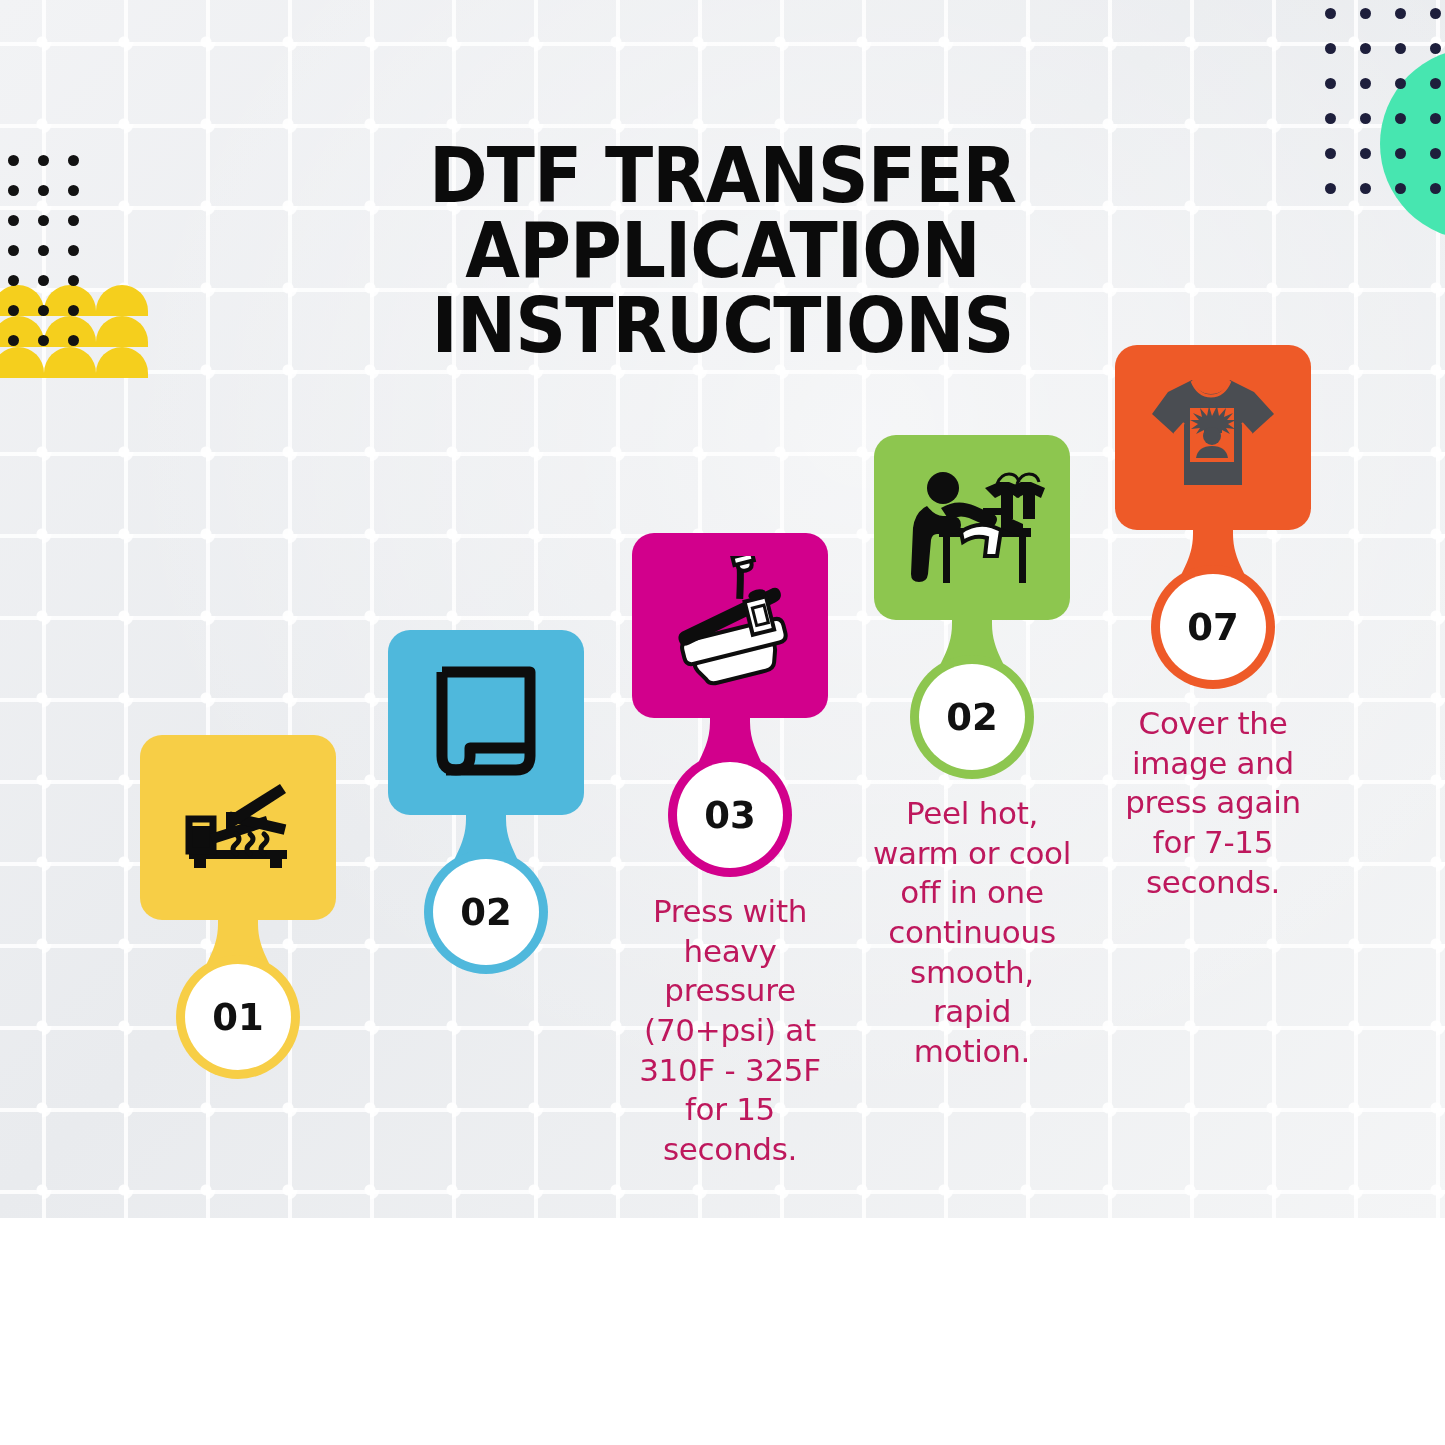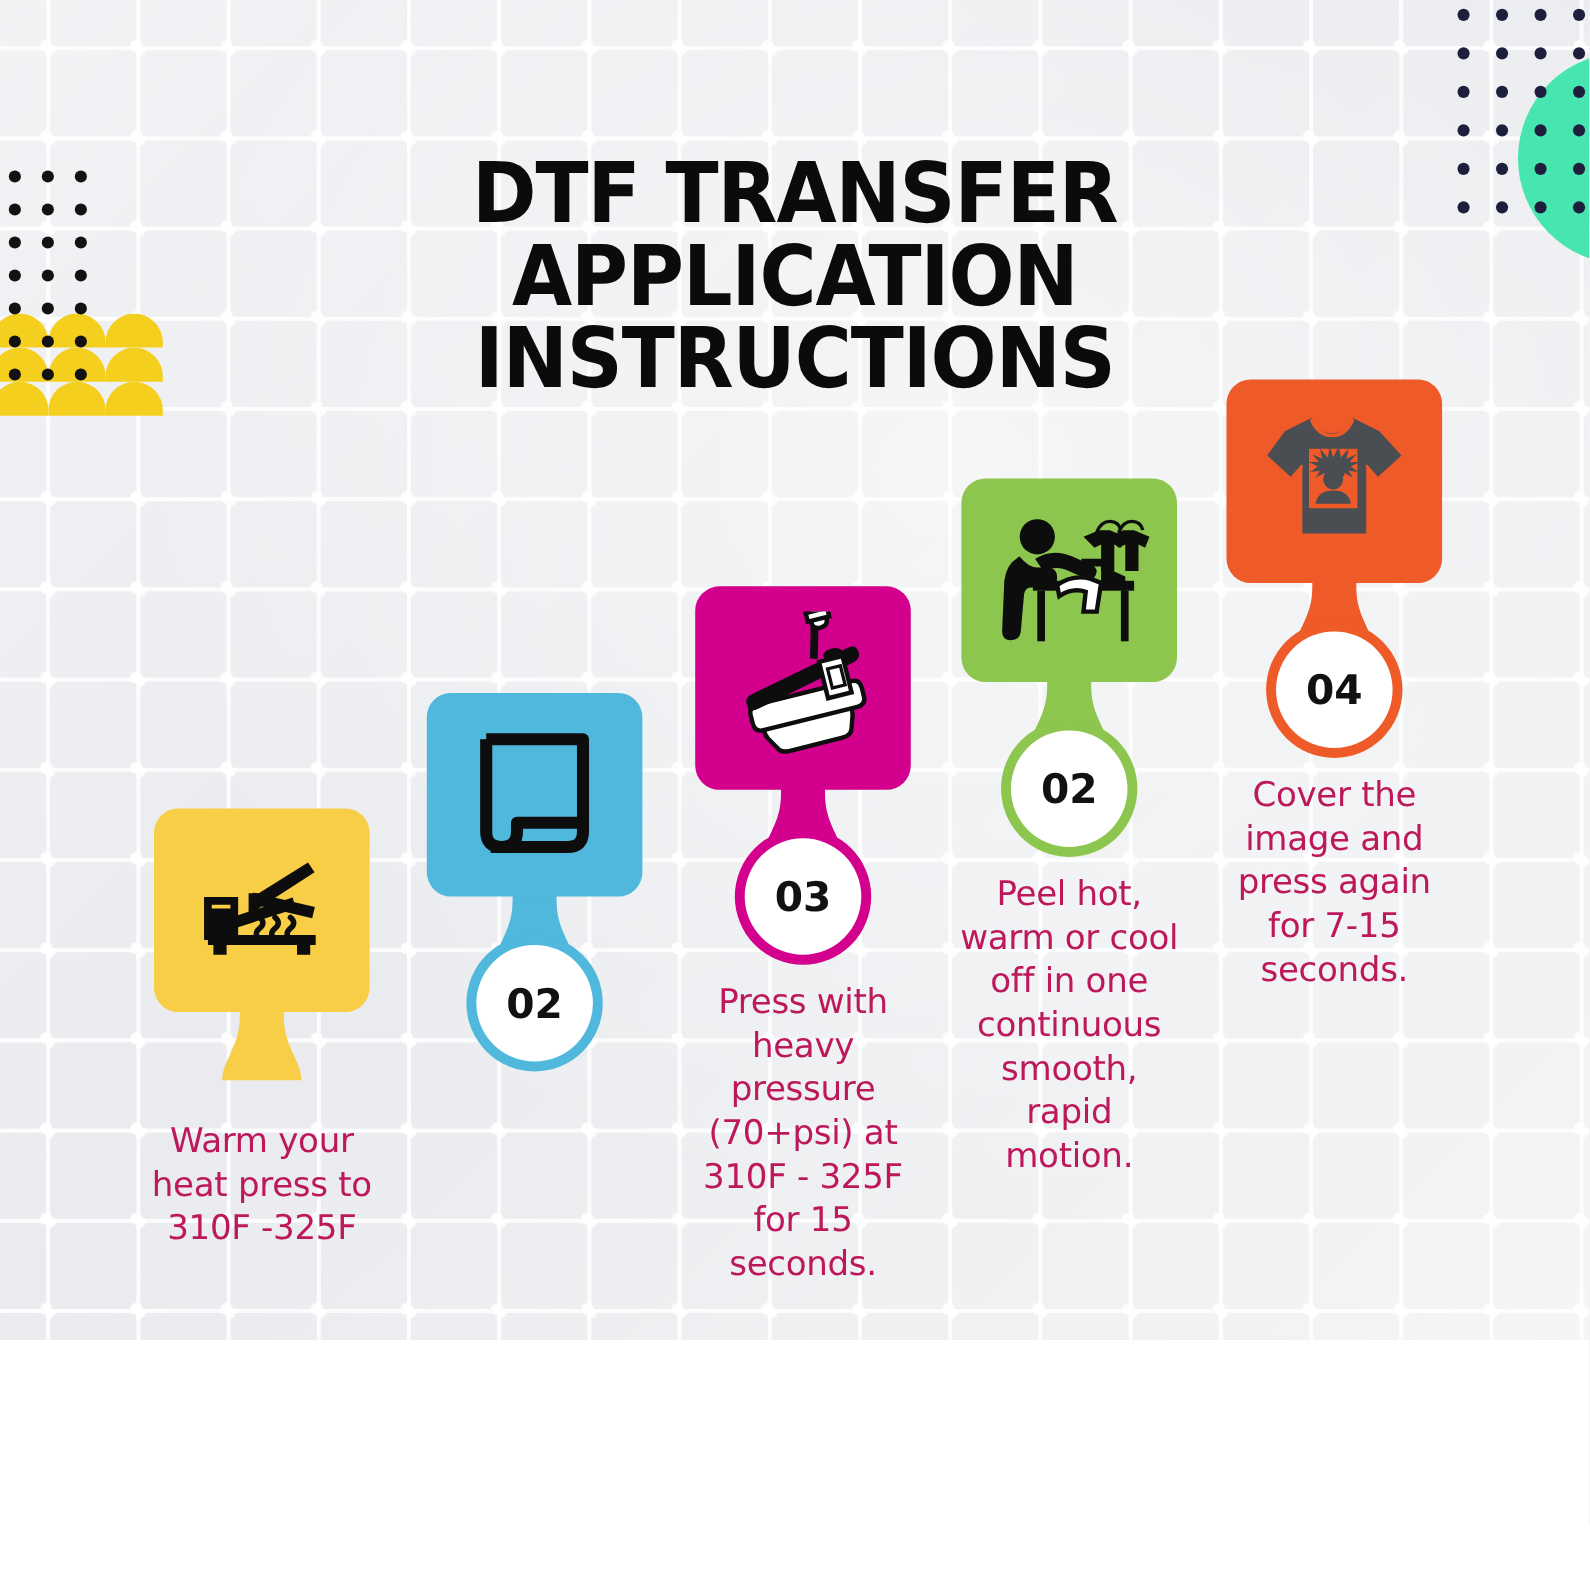--- a/index.html
+++ b/index.html
@@ -295,22 +295,24 @@
               <path d="M90 62 q6 5 0 10 q-6 5 0 10"></path>
             </g>
           </svg>
         </span>
       </div>
       <div class="neck">
         <svg viewBox="0 0 196 80" preserveAspectRatio="none">
           <path d="M78 0 H118 V6 C118 34 134 46 134 64 H62 C62 46 78 34 78 6 Z" fill="#f7ce46"></path>
         </svg>
       </div>
+      <div class="numcircle" style="box-shadow:0 0 0 9px #f7ce46; margin-top:-30px;">
+        <span>01</span>
+      </div>
     </div>
-    <div class="caption">Warm your heat press to 310F -325F</div>
   </div>
 
   <div class="step" id="step-2">
     <div class="pin">
       <div class="card" style="background:#4fb8dc">
         <span>
           <svg class="icon-svg" width="120" height="122" viewBox="0 0 120 122">
             <g fill="none" stroke="#0d0d0d" stroke-width="11" stroke-linejoin="round">
               <path d="M16 10 H104 V94 q0 14 -14 14 H20"></path>
               <path d="M16 10 V94 q0 14 14 14 q14 0 14 -14 V86 H104"></path>
@@ -433,19 +435,19 @@
             </g>
           </svg>
         </span>
       </div>
       <div class="neck">
         <svg viewBox="0 0 196 80" preserveAspectRatio="none">
           <path d="M78 0 H118 V6 C118 34 134 46 134 64 H62 C62 46 78 34 78 6 Z" fill="#ee5a28"></path>
         </svg>
       </div>
       <div class="numcircle" style="box-shadow:0 0 0 9px #ee5a28; margin-top:-30px;">
-        <span>04</span>
+        <span>07</span>
       </div>
     </div>
     <div class="caption">Cover the image and press again for 7-15 seconds.</div>
   </div>
 
 </div>
 
 </body></html>

